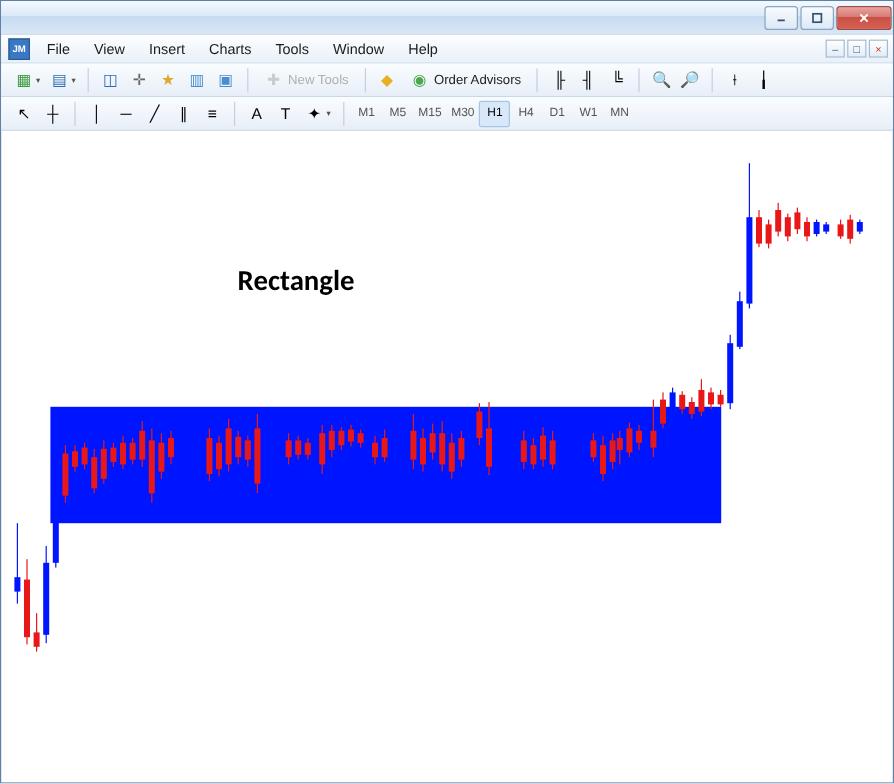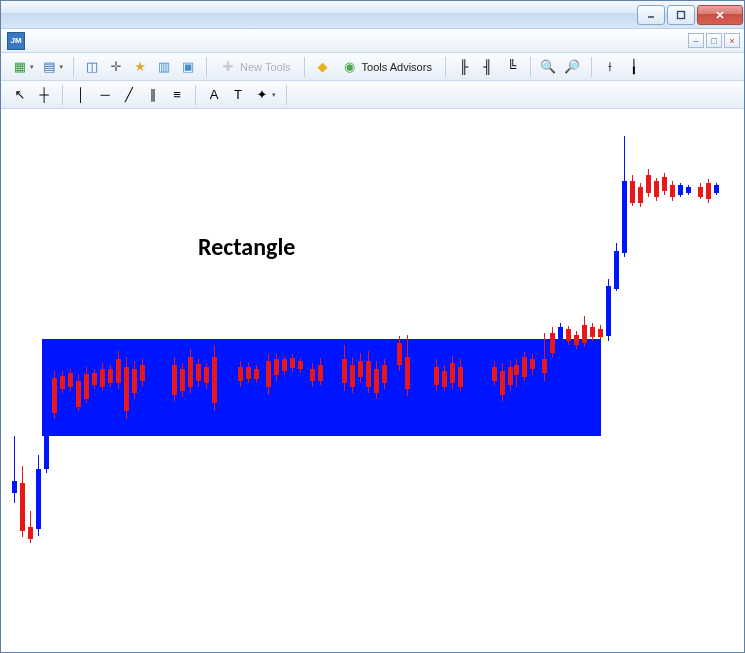--- a/index.html
+++ b/index.html
@@ -78,20 +78,29 @@
           <svg viewBox="0 0 10 10">
             <line x1="2" y1="2" x2="8" y2="8" stroke-width="1.7"></line>
             <line x1="8" y1="2" x2="2" y2="8" stroke-width="1.7"></line>
           </svg>
         </div>
     </div>
   </div>
 
   <div class="menubar">
     <div class="app-icon">JM</div>
+    <div id="menu-items" style="display: flex;">
+        <div class="menu-item">File</div>
+        <div class="menu-item">View</div>
+        <div class="menu-item">Insert</div>
+        <div class="menu-item">Charts</div>
+        <div class="menu-item">Tools</div>
+        <div class="menu-item">Window</div>
+        <div class="menu-item">Help</div>
+      </div>
     <div class="spacer"></div>
     <div class="mini-ctrl">
       <div class="mini-btn">–</div>
       <div class="mini-btn">□</div>
       <div class="mini-btn" style="color:#c24034;">×</div>
     </div>
   </div>
 
   <div class="toolbar">
     <div class="tb-group">
@@ -129,21 +138,21 @@
           <span>New Tools</span>
         </div>
     </div>
     <div class="tb-sep"></div>
     <div class="tb-group">
       <div class="tb-btn">
           <span class="ico" style="color:#e8b020;">◆</span>
         </div>
       <div class="tb-btn text active">
           <span class="ico" style="color:#4aa74a;">◉</span>
-          <span>Tools Advisors</span>
+          <span>Order Advisors</span>
         </div>
     </div>
     <div class="tb-sep"></div>
     <div class="tb-group">
       <div class="tb-btn">
           <span class="ico">╟</span>
         </div>
       <div class="tb-btn">
           <span class="ico">╢</span>
         </div>
@@ -205,20 +214,31 @@
         </div>
       <div class="tb-btn">
           <span class="ico">T</span>
         </div>
       <div class="tb-btn">
           <span class="ico">✦</span>
           <span class="dd">▾</span>
         </div>
     </div>
     <div class="tb-sep"></div>
+    <div class="tb-group" id="timeframes">
+        <div class="tb-btn tf">M1</div>
+        <div class="tb-btn tf">M5</div>
+        <div class="tb-btn tf">M15</div>
+        <div class="tb-btn tf">M30</div>
+        <div class="tb-btn tf active">H1</div>
+        <div class="tb-btn tf">H4</div>
+        <div class="tb-btn tf">D1</div>
+        <div class="tb-btn tf">W1</div>
+        <div class="tb-btn tf">MN</div>
+      </div>
   </div>
 
   <div class="chart-area">
     <div class="rect-shape" id="rect" style="left: 40px; top: 228px; width: 559px; height: 97px;"></div>
     <div id="candles">
         <div class="candle b" style="left: 10px;">
           <div class="wick" style="top: 325px; height: 67px;"></div>
           <div class="body" style="top: 370px; height: 12px;"></div>
         </div>
         <div class="candle r" style="left: 18px;">
@@ -503,17 +523,17 @@
         </div>
         <div class="candle r" style="left: 704px;">
           <div class="wick" style="top: 68px; height: 24px;"></div>
           <div class="body" style="top: 72px; height: 16px;"></div>
         </div>
         <div class="candle b" style="left: 712px;">
           <div class="wick" style="top: 72px; height: 12px;"></div>
           <div class="body" style="top: 74px; height: 8px;"></div>
         </div>
       </div>
-    <div class="chart-annotation" id="annot" style="left: 196px; top: 109px; margin-top: 12px;">Rectangle</div>
+    <div class="chart-annotation" id="annot" style="left: 196px; top: 109px;">Rectangle</div>
   </div>
 
 
 </div>
 
 </body></html>

